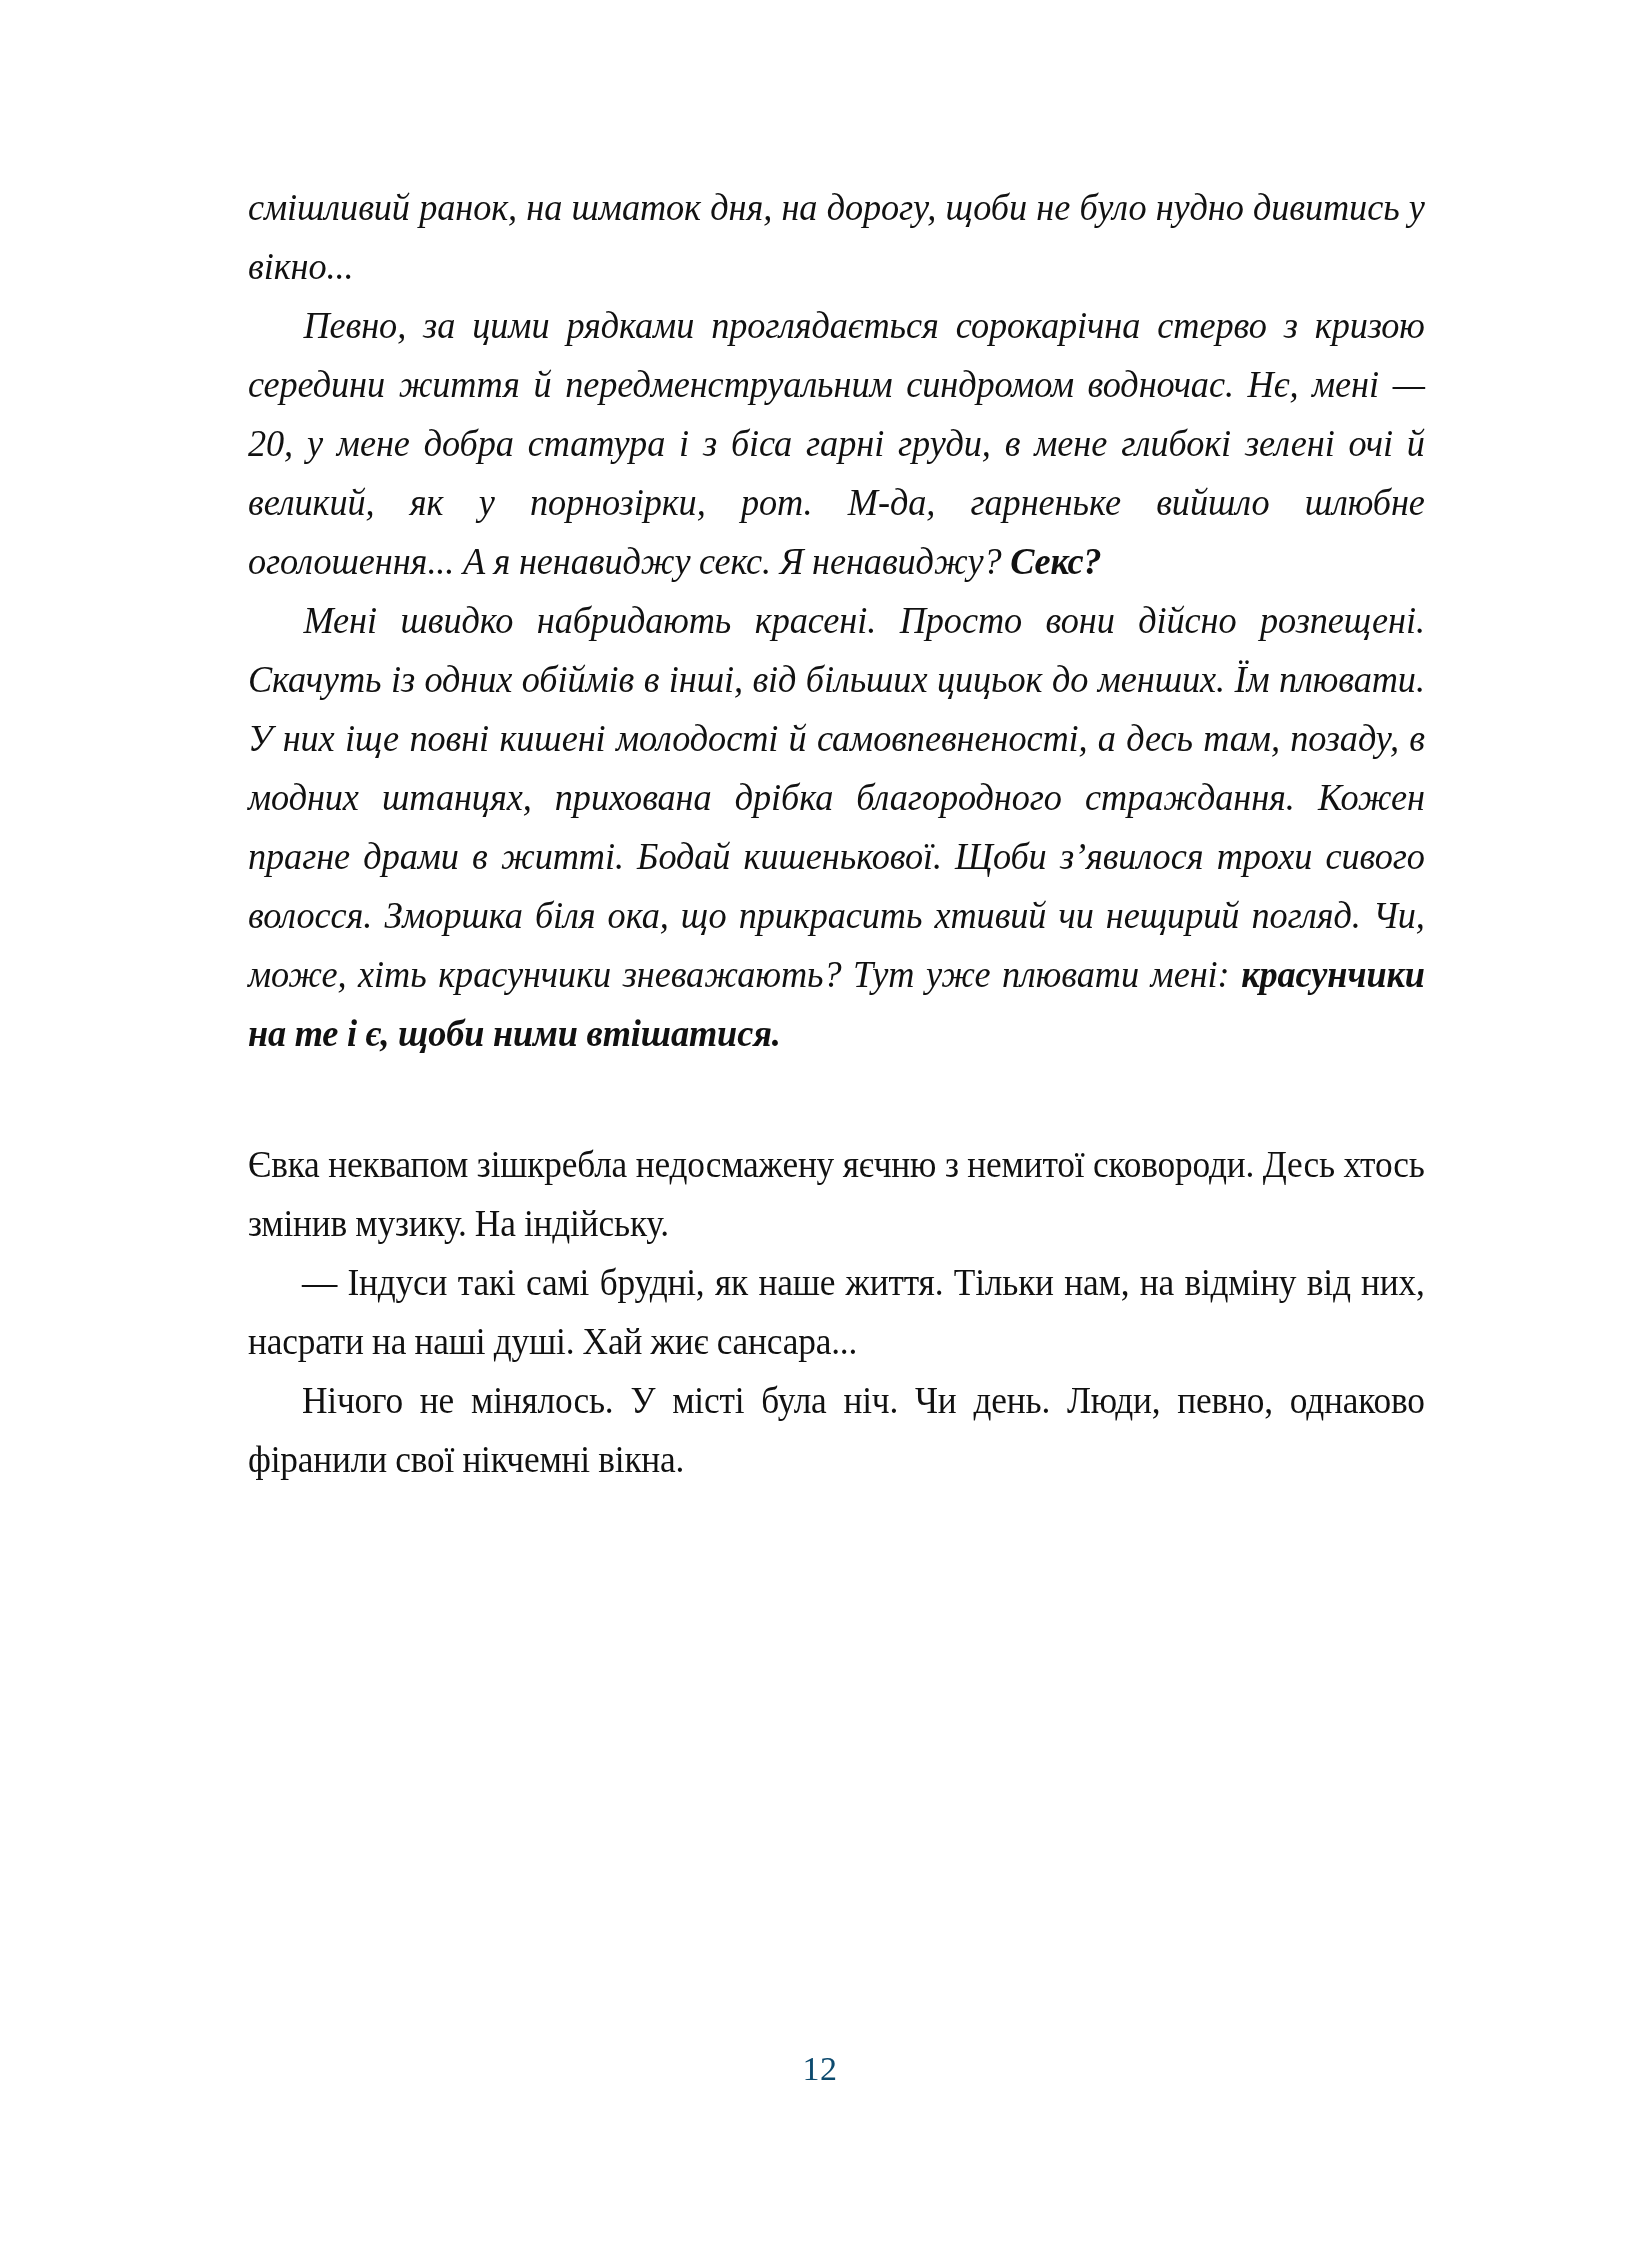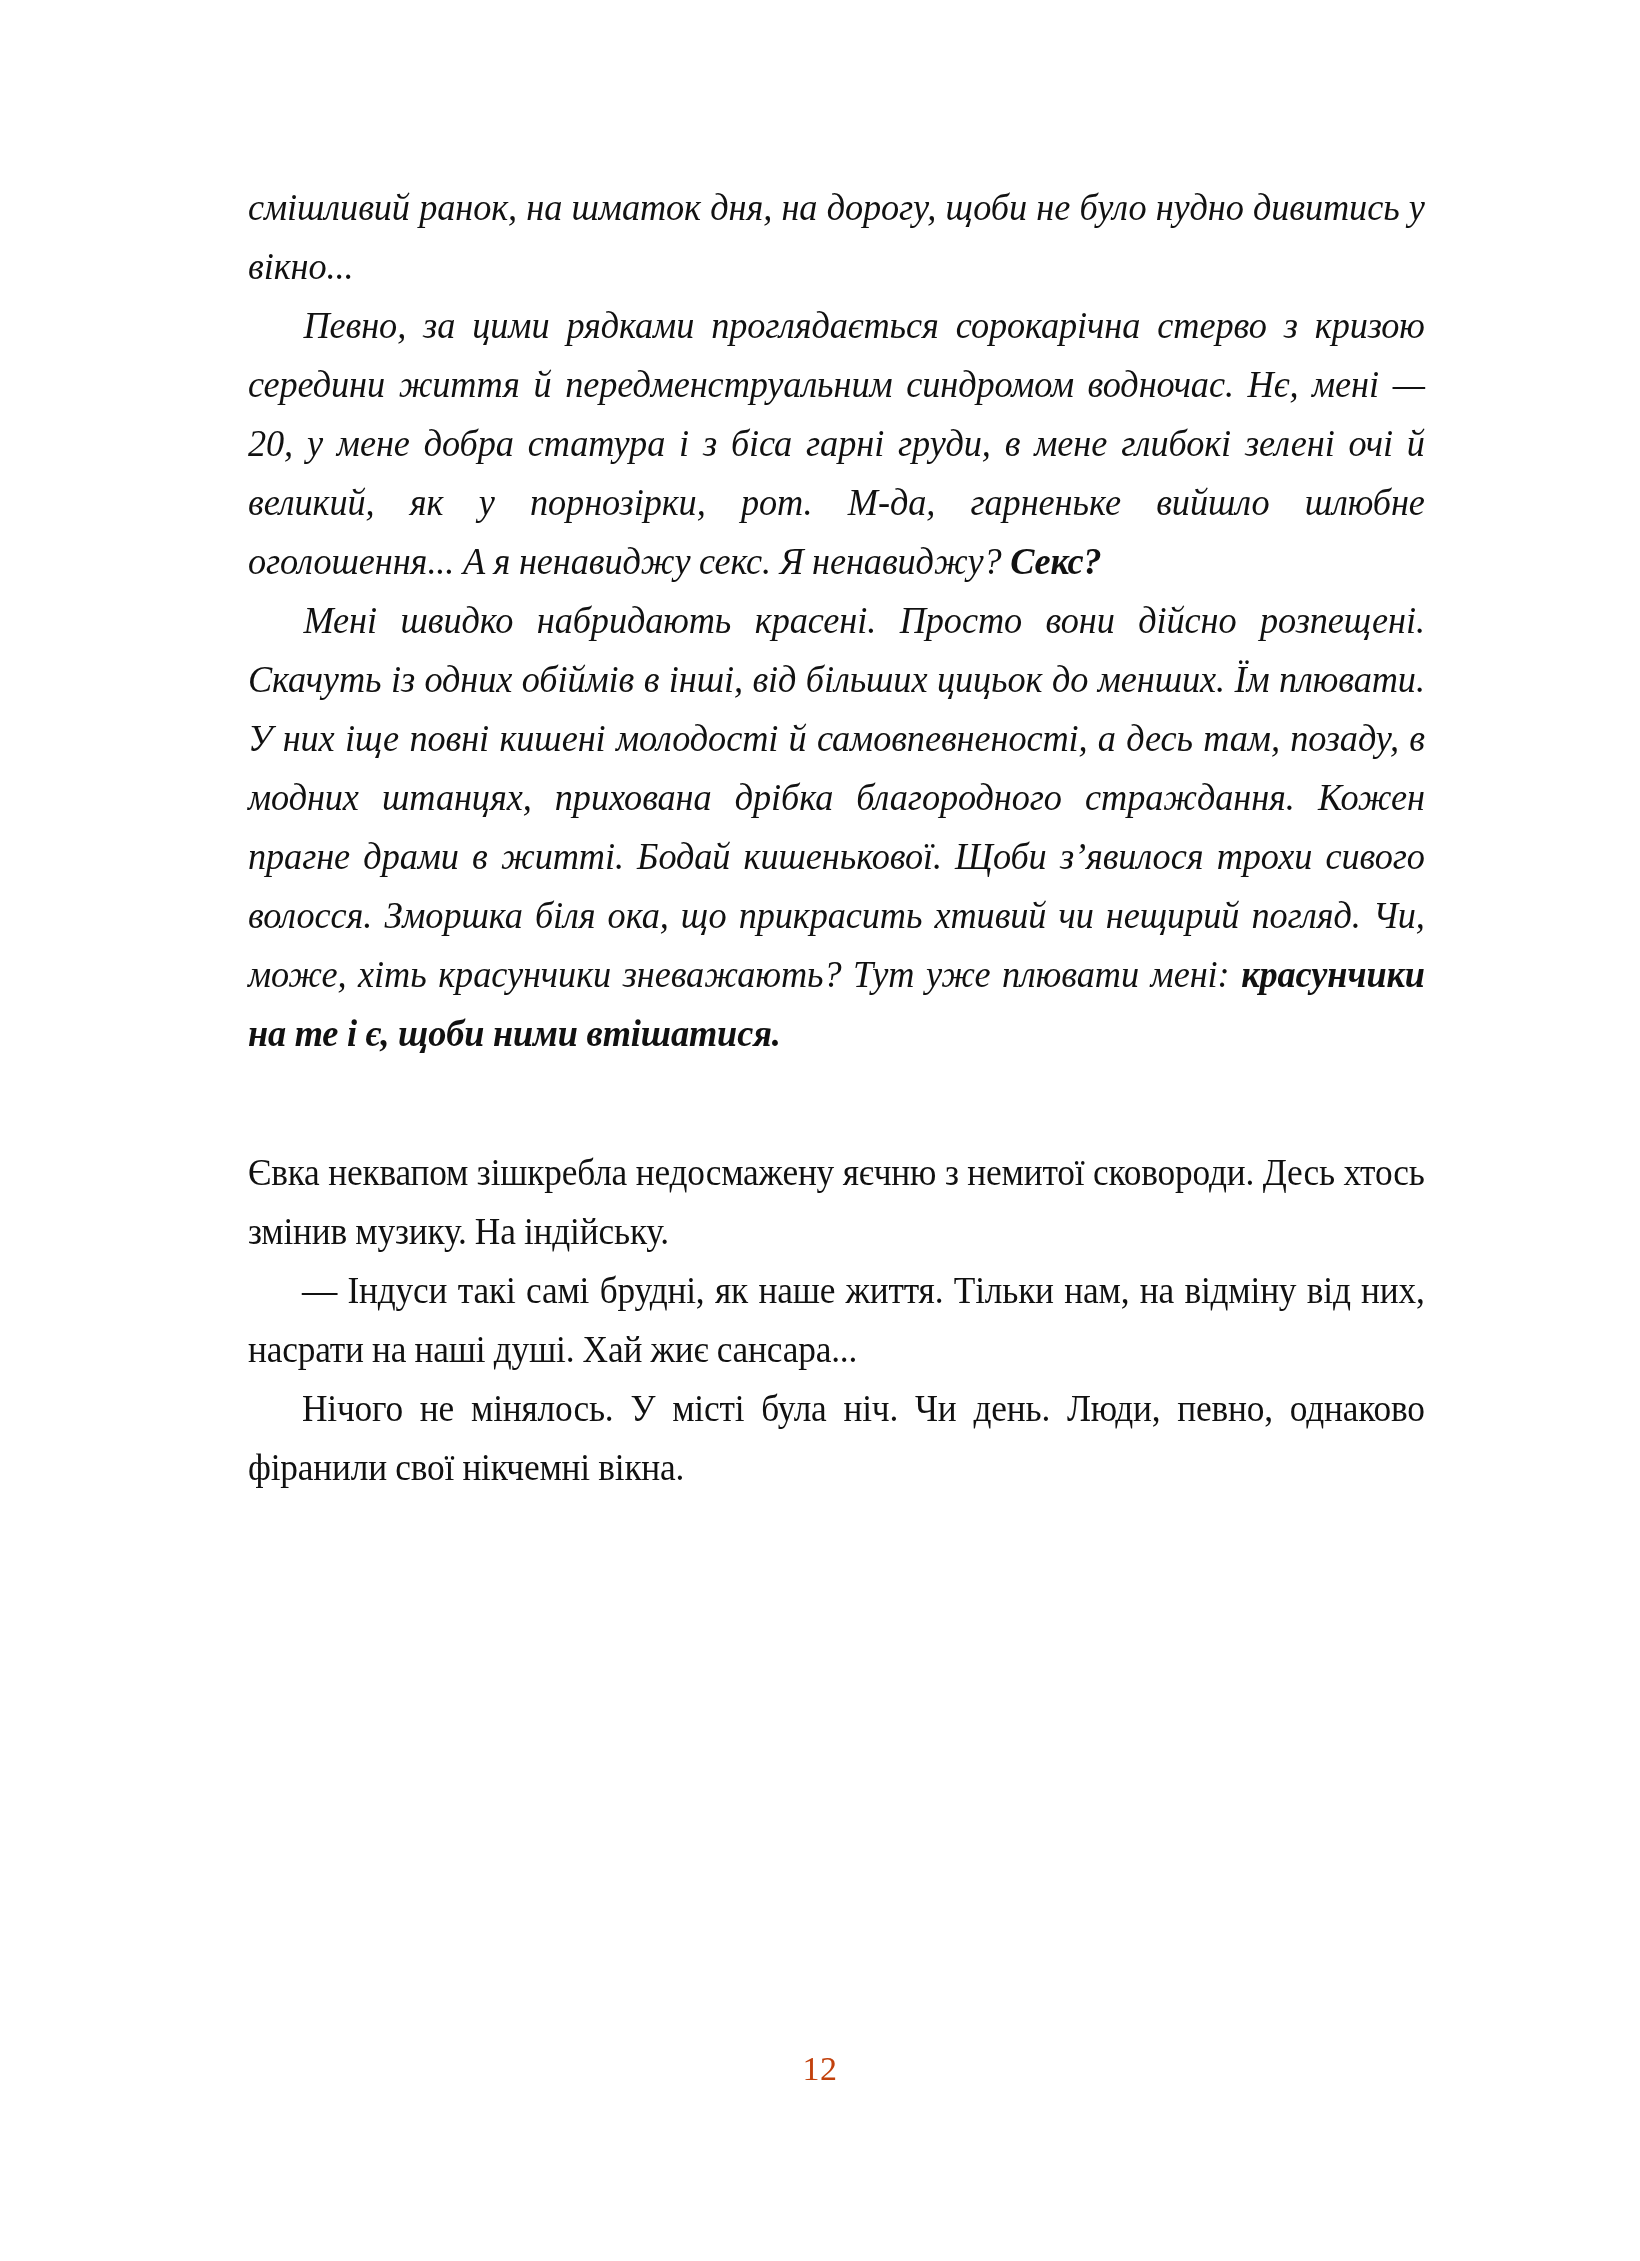--- a/index.html
+++ b/index.html
@@ -51,21 +51,21 @@
     text-indent: 58px;
   }
 
   .italic-section .strong {
     font-weight: bold;
     font-style: italic;
   }
 
   
   .roman-section {
-    margin-top: 12px;
+    margin-top: 4px;
   }
 
   .roman-section p {
     font-style: normal;
     font-size: 38px;
     line-height: 59px;
     letter-spacing: -0.2px;
     transform: scaleX(0.93);
     transform-origin: left center;
     width: 107.5%;
@@ -86,21 +86,21 @@
   
   .folio {
     position: absolute;
     left: 0;
     right: 0;
     top: 2050px;
     text-align: center;
     font-size: 34px;
     font-style: normal;
     letter-spacing: 0.4px;
-    color: #c2410c;
+    color: #0c4a6e;
   }
 </style>
 </head>
 <body>
 
 <div class="page">
 
   <div class="text-block">
 
     <div class="italic-section">

